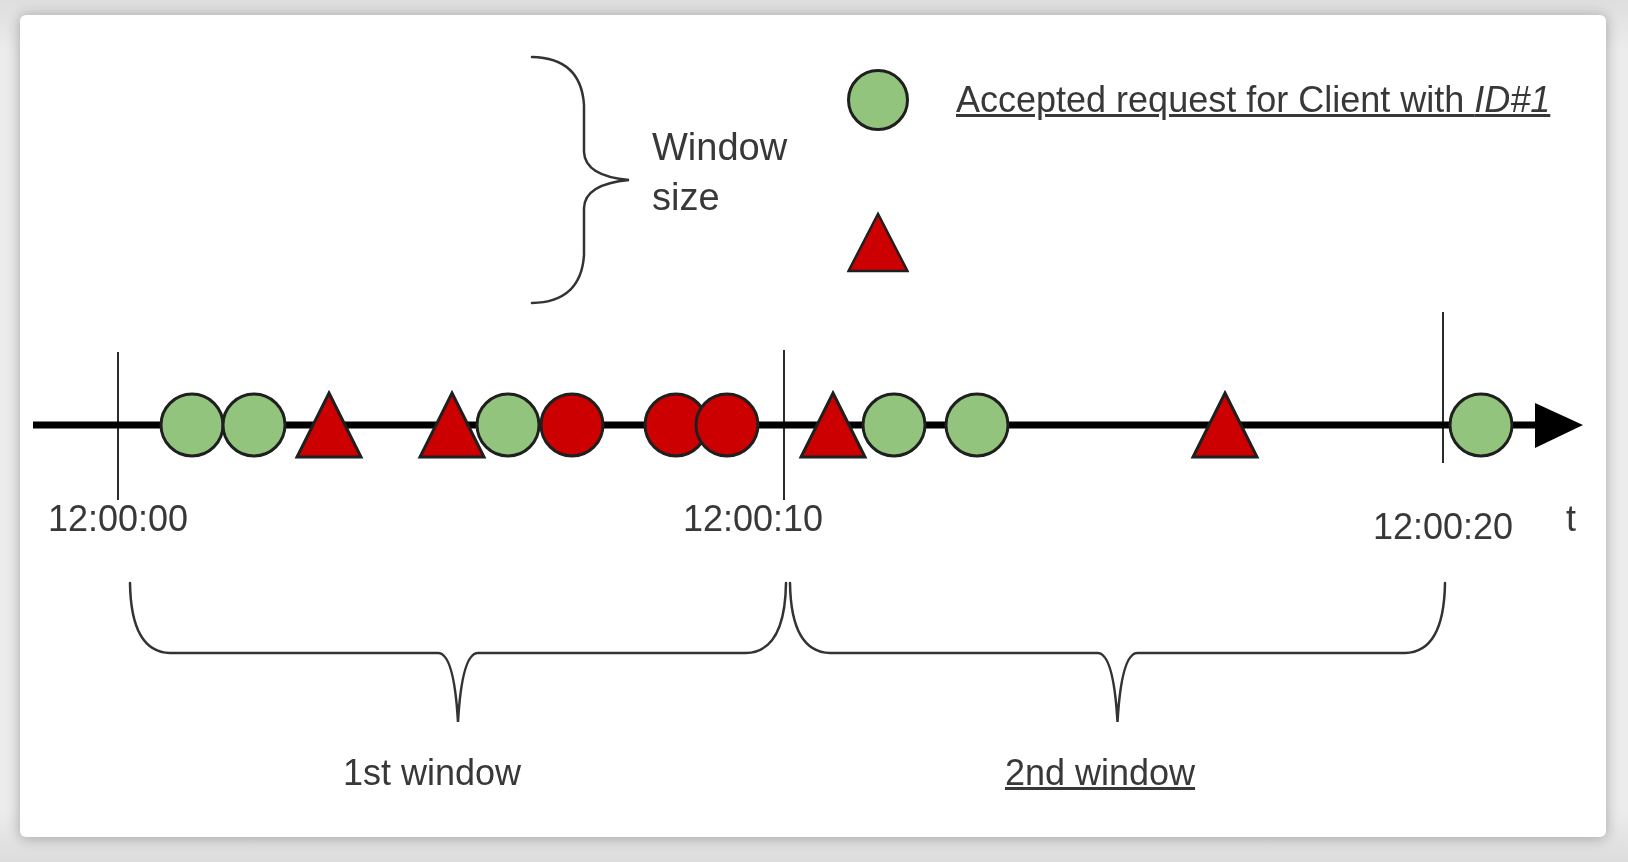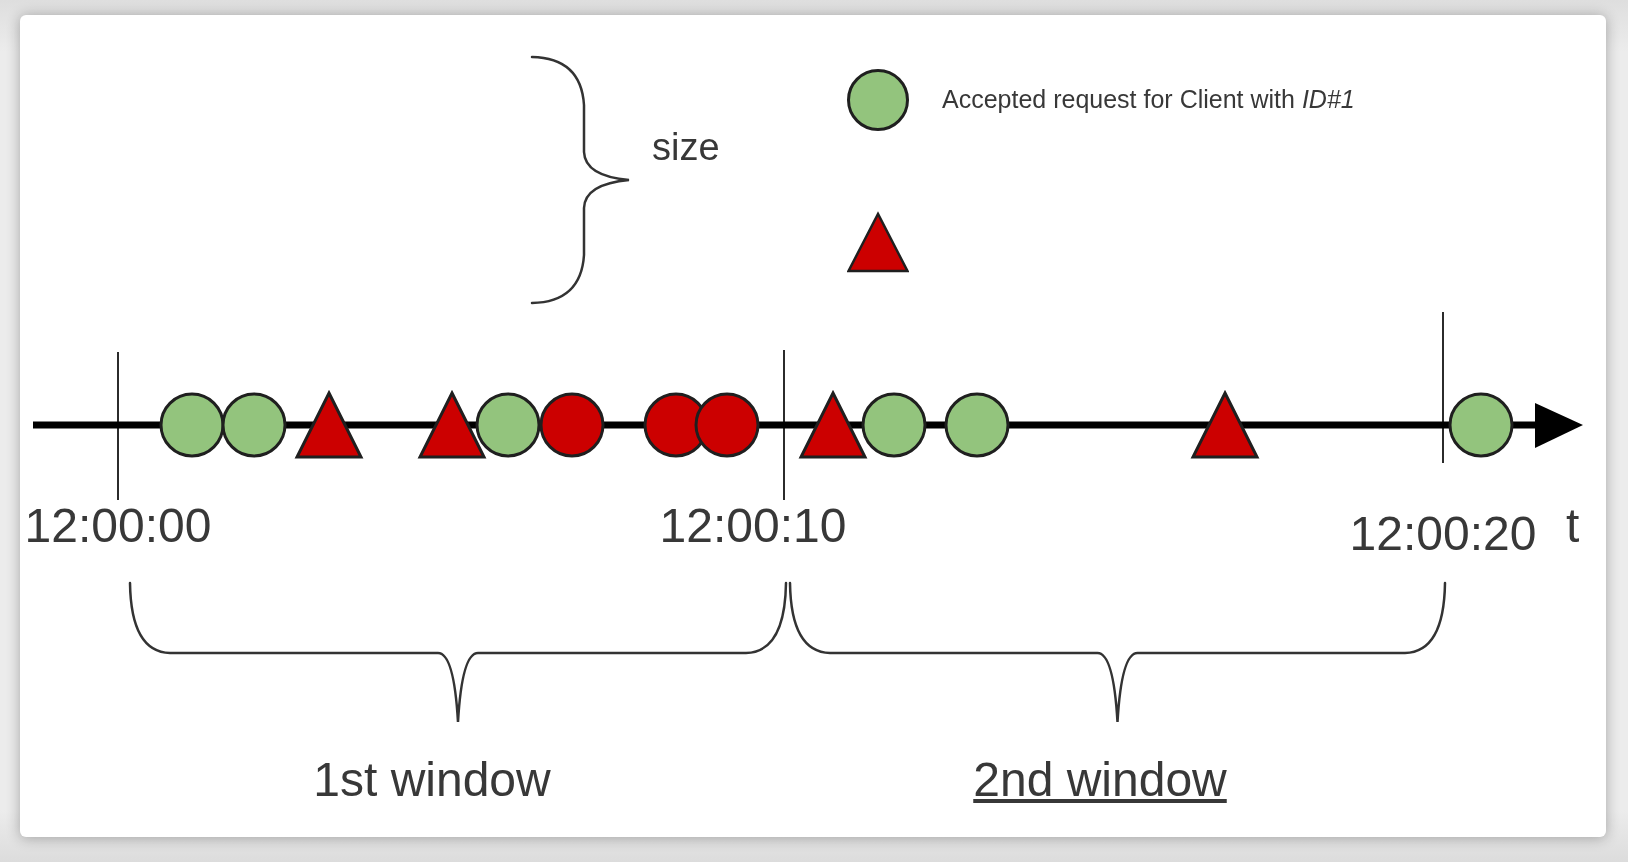--- a/index.html
+++ b/index.html
@@ -7,31 +7,31 @@
     position:relative; width:1628px; height:862px; overflow:hidden;
     background:linear-gradient(180deg,#dedede 0%, #ececec 6%, #ececec 94%, #dcdcdc 100%);
     font-family:"Liberation Sans", sans-serif; color:#383838;
   }
   .card {
     position:absolute; left:20px; top:15px; width:1586px; height:822px;
     background:#ffffff; border-radius:6px;
     box-shadow:0 1px 14px rgba(0,0,0,0.30);
   }
   svg.diagram { position:absolute; left:0; top:0; display:block; }
-  .label { position:absolute; font-size:48px; white-space:nowrap; }
+  .label { position:absolute; font-size:36px; white-space:nowrap; }
   .tick-label { top:498px; transform:translateX(-50%); }
   .t-label { left:1566px; top:498px; }
   .window-label { top:752px; transform:translateX(-50%); }
   .window-size-label { left:652px; top:122px; font-size:38px; line-height:50px; }
   .legend-row { position:absolute; left:847px; height:63px; display:flex; align-items:center; }
   .legend-marker { width:62px; height:63px; flex:0 0 62px; display:flex; align-items:center; justify-content:center; }
   .legend-circle { width:56px; height:56px; border-radius:50%; border:3px solid #1f1f1f; box-sizing:content-box; }
   .accepted { background:var(--accepted,#93c47d); }
   .rejected { background:var(--rejected,#cc0000); }
-  .legend-text { margin-left:33px; font-size:25px; }
+  .legend-text { margin-left:47px; font-size:36px;text-decoration:underline; }
   .em { font-style:italic; }
 </style>
 </head>
 <body>
 
 <div class="canvas">
   <div class="card"></div>
 
   <svg class="diagram" width="1628" height="862" viewBox="0 0 1628 862">
 
@@ -62,20 +62,21 @@
         <circle cx="727" cy="425" r="31" fill="var(--rejected)" stroke="#1f1f1f" stroke-width="3"></circle>
         <polygon points="833,393 865,457 801,457" fill="var(--rejected)" stroke="#1f1f1f" stroke-width="3"></polygon>
         <circle cx="894" cy="425" r="31" fill="var(--accepted)" stroke="#1f1f1f" stroke-width="3"></circle>
         <circle cx="977" cy="425" r="31" fill="var(--accepted)" stroke="#1f1f1f" stroke-width="3"></circle>
         <polygon points="1225,393 1257,457 1193,457" fill="var(--rejected)" stroke="#1f1f1f" stroke-width="3"></polygon>
         <circle cx="1481" cy="425" r="31" fill="var(--accepted)" stroke="#1f1f1f" stroke-width="3"></circle>
       </g>
   </svg>
 
   <div class="label window-size-label">
+    <div>Window</div>
     <div>size</div>
   </div>
 
   <div class="legend-row" style="top:68px">
     <span class="legend-marker">
         <span class="legend-circle accepted"></span>
       </span>
     <span class="legend-text"><span>Accepted request for Client with </span><span class="em">ID#1</span></span>
   </div>
   <div class="legend-row" style="top:211px">

